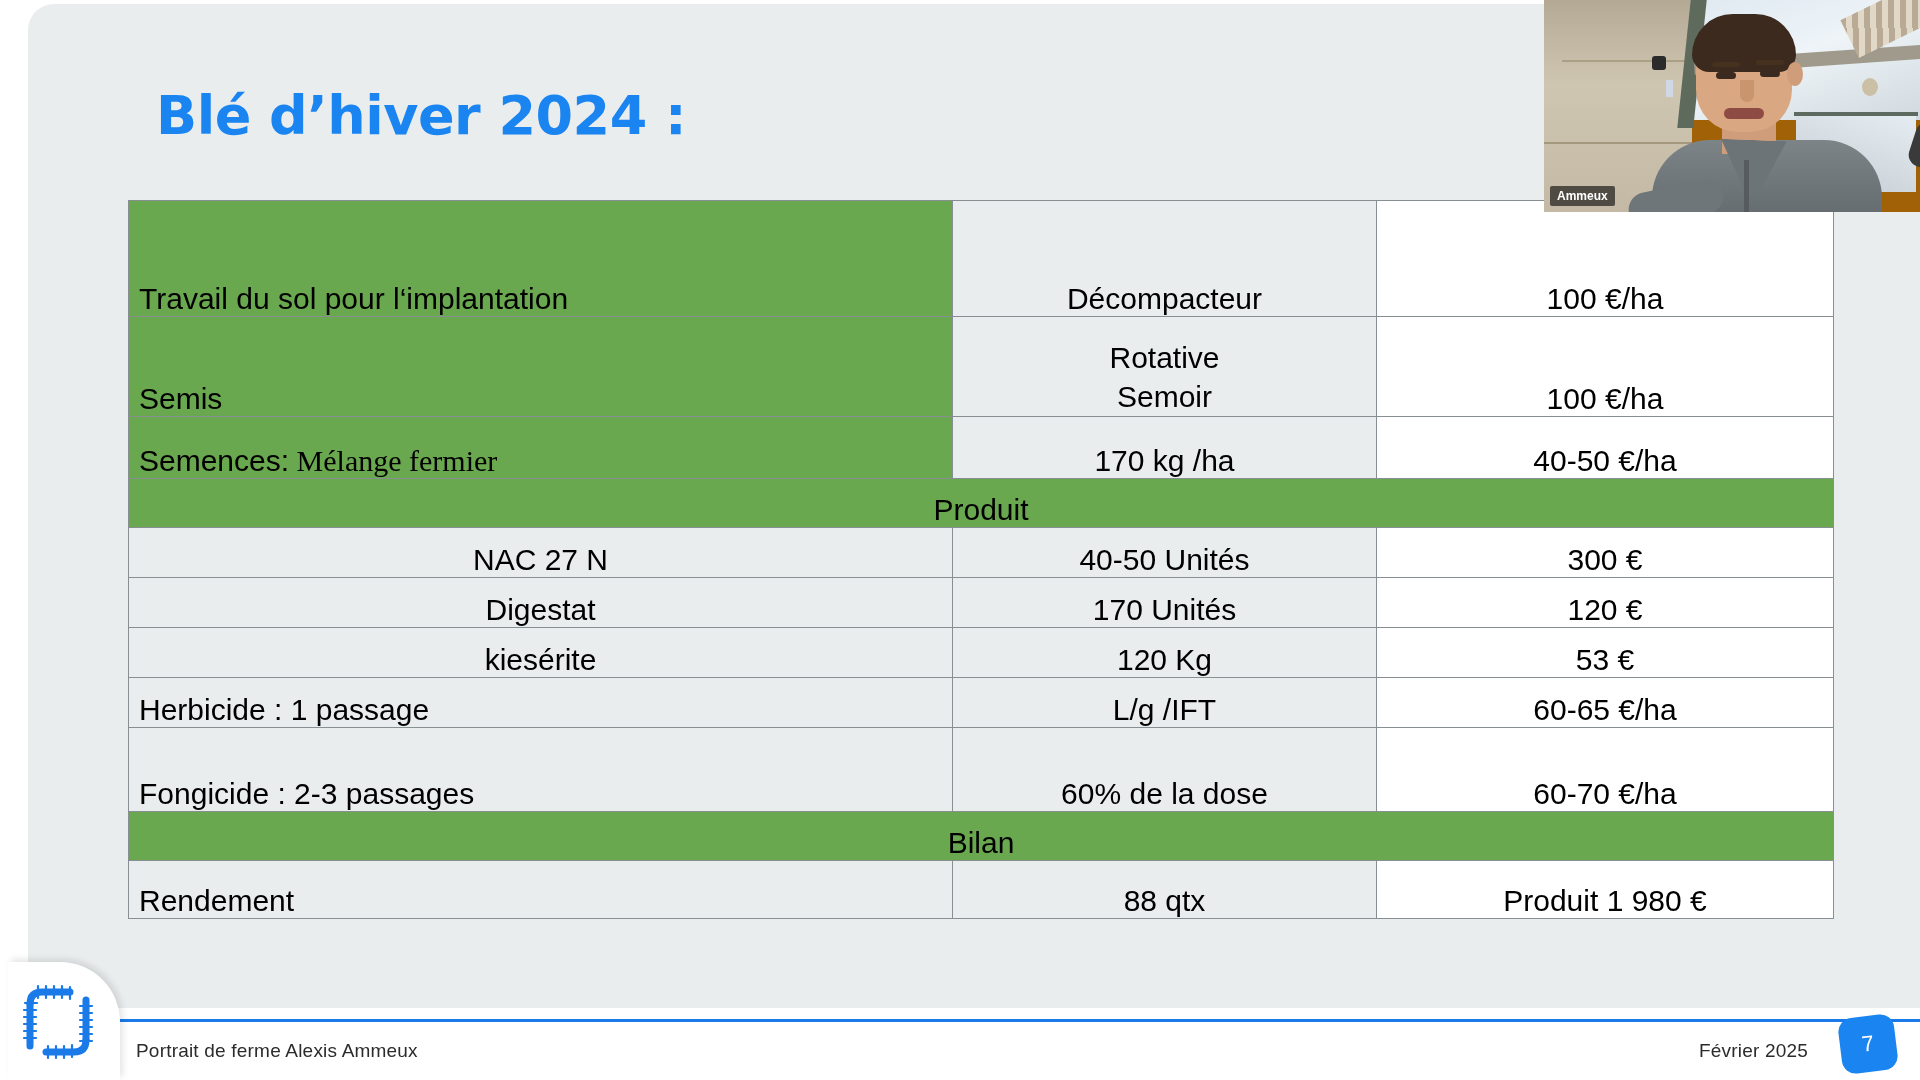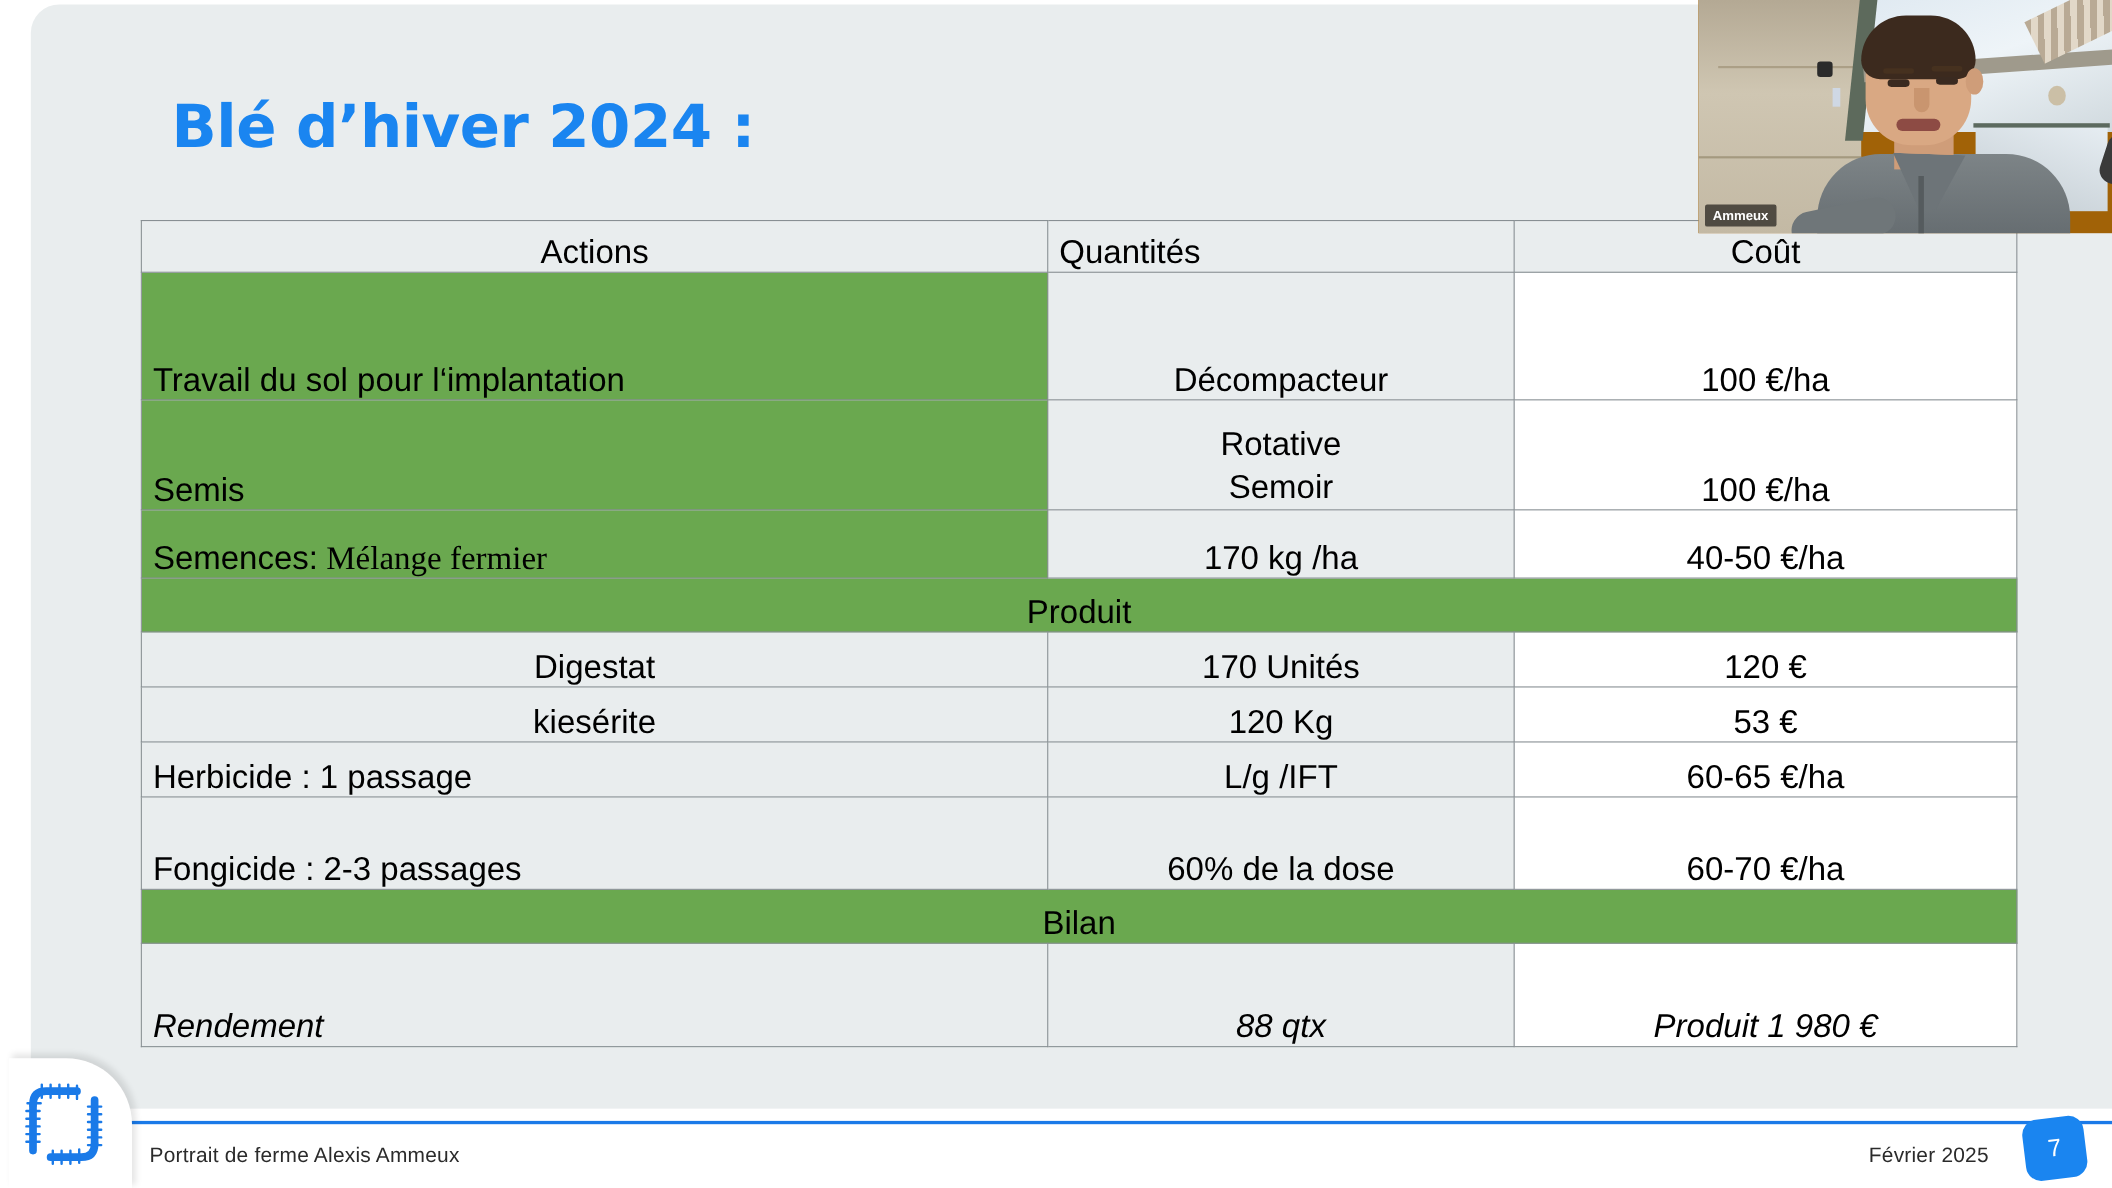--- a/index.html
+++ b/index.html
@@ -166,25 +166,20 @@
 
     <div id="slide-title">Blé d’hiver 2024 :</div>
 
     <table id="agro-table">
       <colgroup>
         <col class="c-action">
           <col class="c-qty">
           <col class="c-cost">
       </colgroup>
       <tbody>
-        <tr>
-          <th class="hdr hdr-actions">Actions</th>
-          <th class="hdr hdr-qty">Quantités</th>
-          <th class="hdr hdr-cost">Coût</th>
-        </tr>
 
         <tr style="height:116px;">
           <td class="act">Travail du sol pour l‘implantation</td>
           <td class="qty vtop">Décompacteur</td>
           <td class="cost">100 €/ha</td>
         </tr>
 
         <tr style="height:100px;">
           <td class="act">Semis</td>
           <td class="qty two-line vmid">
@@ -198,20 +193,25 @@
           <td class="act vmid"><span>Semences:</span><span class="normal-weight"> Mélange fermier</span></td>
           <td class="qty vmid">170 kg /ha</td>
           <td class="cost vmid">40-50 €/ha</td>
         </tr>
 
         <tr>
           <td class="band" colspan="3">Produit</td>
         </tr>
 
         <tr style="height:50px;">
+          <td class="act-plain vmid">NAC 27 N</td>
+          <td class="qty vmid">40-50 Unités</td>
+          <td class="cost vmid">300 €</td>
+        </tr>
+        <tr style="height:50px;">
           <td class="act-plain vmid">Digestat</td>
           <td class="qty vmid">170 Unités</td>
           <td class="cost vmid">120 €</td>
         </tr>
         <tr style="height:50px;">
           <td class="act-plain vmid">kiesérite</td>
           <td class="qty vmid">120 Kg</td>
           <td class="cost vmid">53 €</td>
         </tr>
         <tr style="height:50px;">
@@ -222,21 +222,21 @@
         <tr style="height:84px;">
           <td class="act-plain-left vtop">Fongicide : 2-3 passages</td>
           <td class="qty vtop">60% de la dose</td>
           <td class="cost vtop">60-70 €/ha</td>
         </tr>
 
         <tr>
           <td class="band" colspan="3">Bilan</td>
         </tr>
 
-        <tr style="height:94px;font-style:italic;">
+        <tr style="height:58px;">
           <td class="act-plain-left vtop">Rendement</td>
           <td class="qty vmid">88 qtx</td>
           <td class="cost vtop">Produit 1 980 €</td>
         </tr>
       </tbody>
     </table>
 
   </div>
 
   <div id="footer-band">

